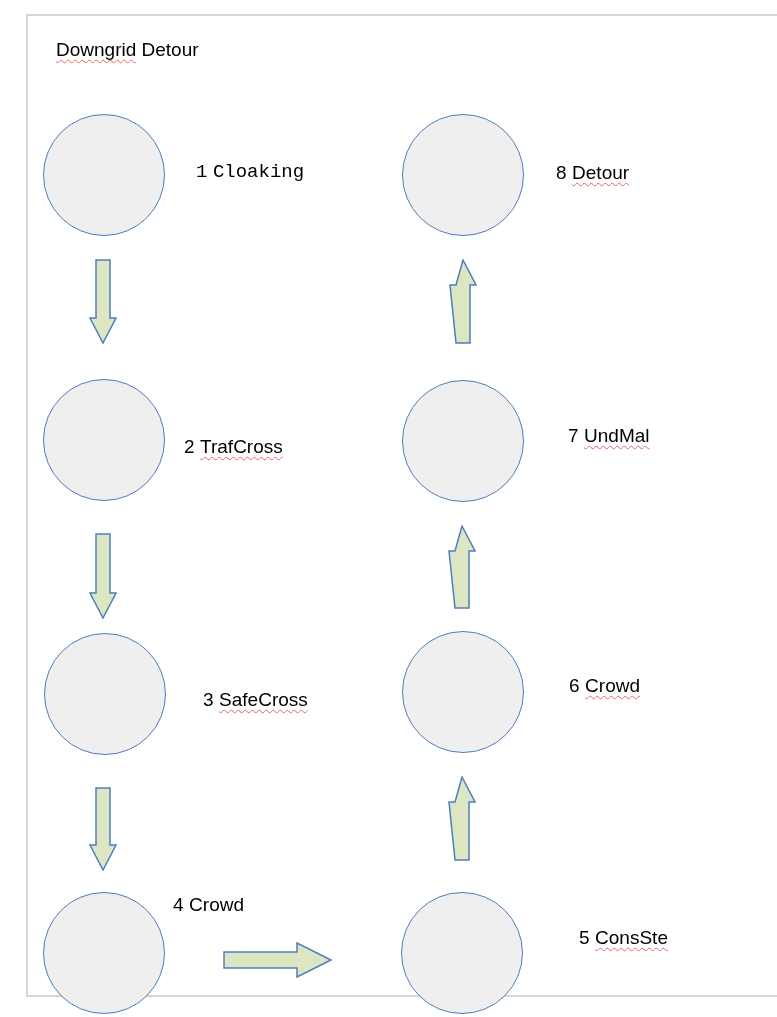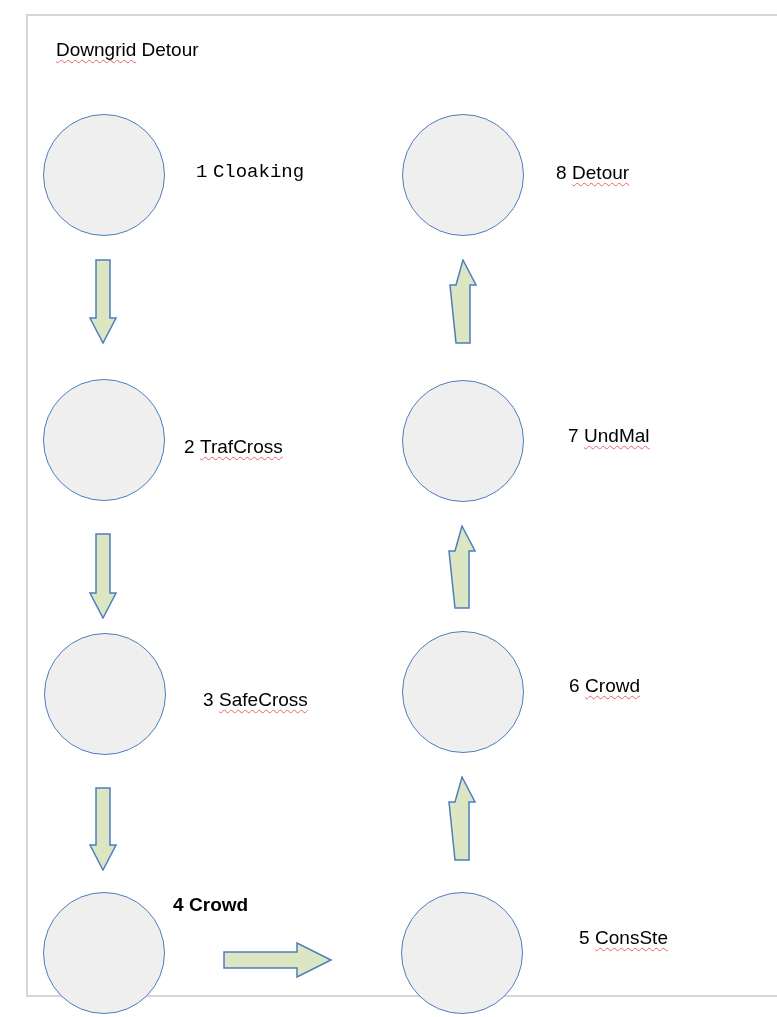--- a/index.html
+++ b/index.html
@@ -33,21 +33,21 @@
   }
   .arrow{position:absolute;}
   .arrow svg{display:block;}
   
   .c1{left:15px;top:98px;}  .c2{left:15px;top:363px;}
   .c3{left:16px;top:617px;} .c4{left:15px;top:876px;}
   .c5{left:373px;top:876px;}.c6{left:374px;top:615px;}
   .c7{left:374px;top:364px;}.c8{left:374px;top:98px;}
   
   .l1{left:168px;top:145px;font-family:Liberation Mono, monospace;} .l2{left:156px;top:419px;}
-  .l3{left:156px;top:672px;margin-left:19px;} .l4{left:145px;top:877px;font-weight:bold;}
+  .l3{left:156px;top:672px;margin-left:19px;} .l4{left:145px;top:877px;}
   .l5{left:551px;top:910px;text-align:right;} .l6{left:541px;top:658px;}
   .l7{left:540px;top:408px;text-align:right;} .l8{left:528px;top:145px;}
   
   .a12{left:61px;top:243px;}  .a23{left:61px;top:517px;}
   .a34{left:61px;top:771px;}  .a45{left:195px;top:925px;}
   .a56{left:420px;top:760px;} .a67{left:420px;top:509px;}
   .a78{left:421px;top:243px;}
 </style>
 </head>
 <body>

